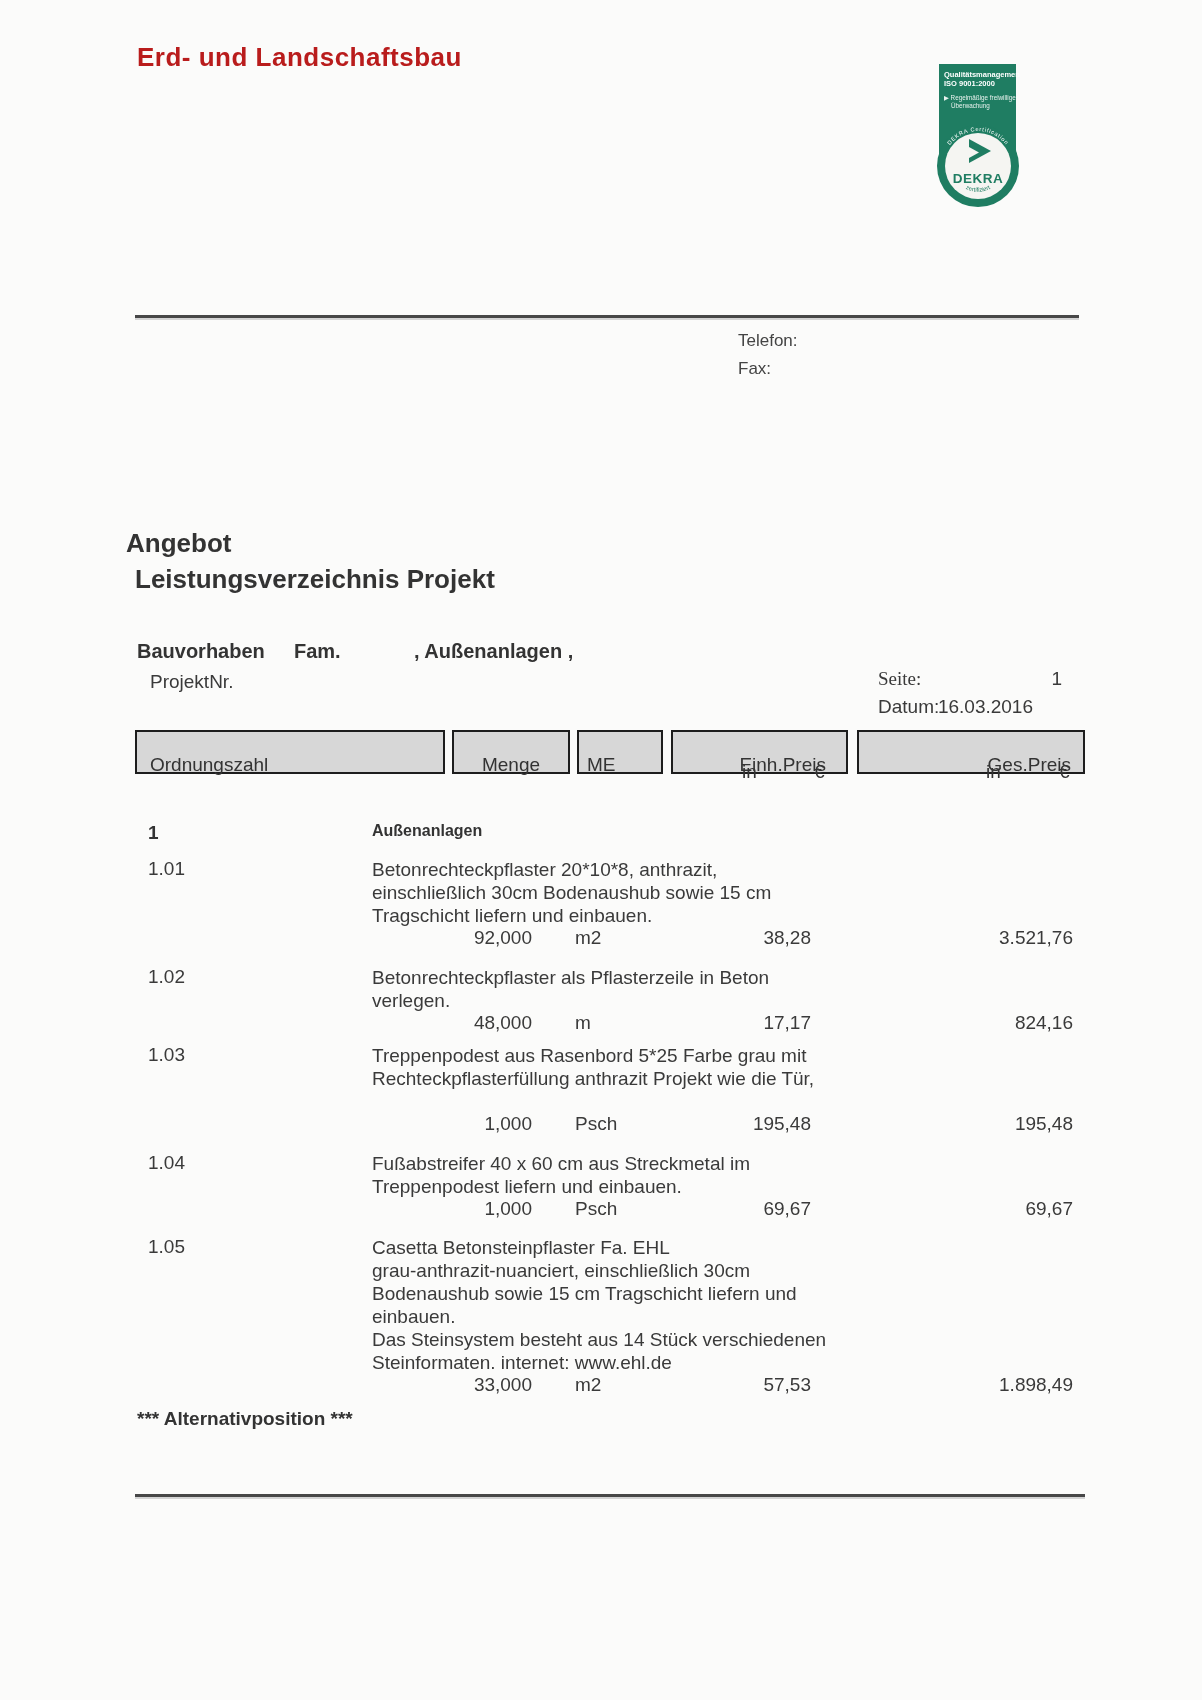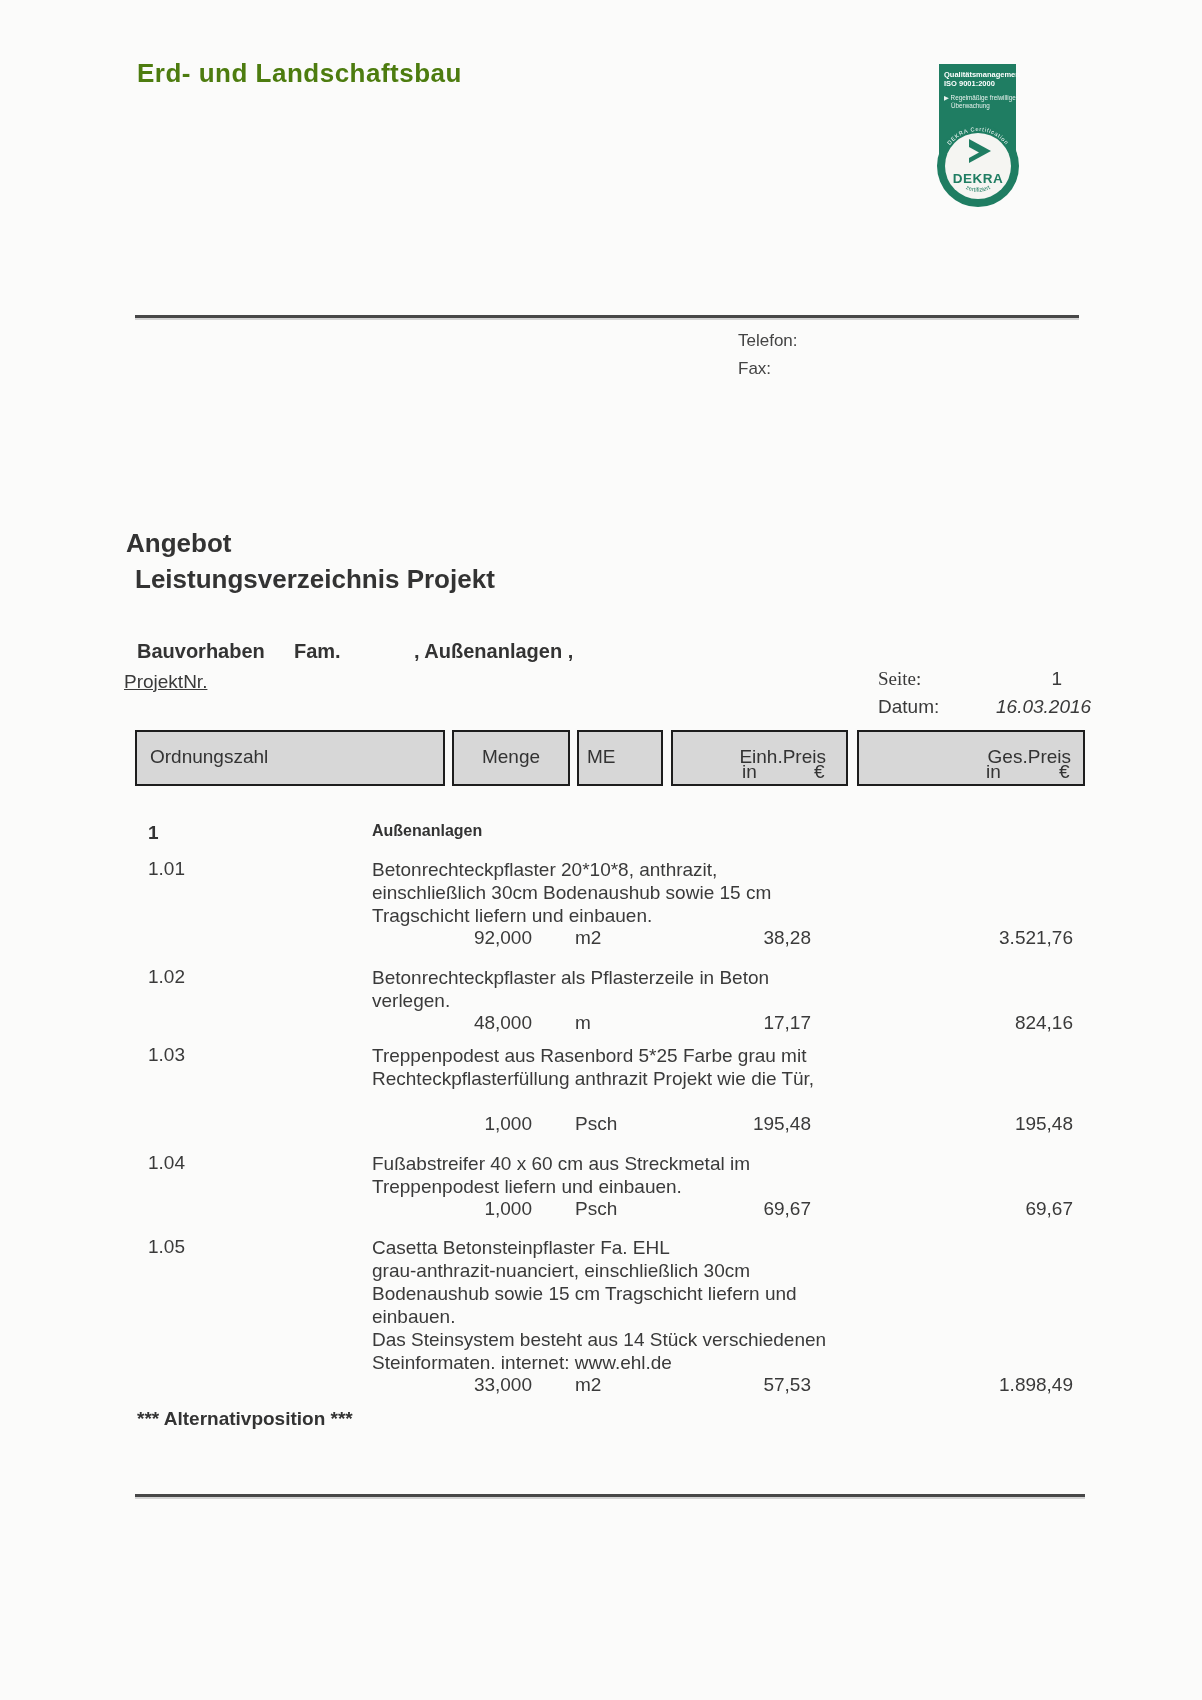--- a/index.html
+++ b/index.html
@@ -2,45 +2,45 @@
 <html><head>
 <meta charset="utf-8">
 <style>
   html,body { margin:0; padding:0; background:#9a9a9a; }
   .page {
     position:relative; width:1202px; height:1700px; margin:0 auto;
     background:#fbfbfa; overflow:hidden;
     font-family:"Liberation Sans", sans-serif; color:#3a3a3a;
   }
   .abs { position:absolute; }
-  .company { left:137px; top:58px; font-size:26px; font-weight:bold; color:#4d7c0f; letter-spacing:.5px; }
+  .company { left:137px; top:42px; font-size:26px; font-weight:bold; color:#b91c1c; letter-spacing:.5px; }
   .rule { background:#474747; height:3px; box-shadow:0 2px 0 rgba(140,140,140,.35); }
   .rule-top { left:135px; top:315px; width:944px; }
   .rule-bottom { left:135px; top:1494px; width:950px; }
   .small-lbl { font-size:17px; color:#444; }
   .telefon { left:738px; top:331px; }
   .fax { left:738px; top:359px; }
   .title1 { left:126px; top:528px; font-size:26px; font-weight:bold; color:#333; }
   .title2 { left:135px; top:564px; font-size:26px; font-weight:bold; color:#333; }
   .bv { top:640px; font-size:20px; font-weight:bold; color:#333; }
   .bv-label { left:137px; }
   .bv-name { left:294px; }
   .bv-suffix { left:414px; }
   .body-txt { font-size:19px; color:#3a3a3a; }
-  .projektnr { left:124px; top:671px;text-decoration:underline; }
+  .projektnr { left:150px; top:671px; }
   .seite-lbl { left:878px; top:668px;font-family:Liberation Serif, serif; }
   .seite-val { left:1000px; top:668px; width:62px; text-align:right; }
   .datum-lbl { left:878px; top:696px; }
-  .datum-val { left:996px; top:696px; width:125px; text-align:left;font-style:italic; }
+  .datum-val { left:908px; top:696px; width:125px; text-align:right; }
 
   
   .hbox {
-    position:absolute; top:730px; height:56px;
+    position:absolute; top:730px; height:44px;
     background:#d7d7d7; border:2px solid #1d1d1d;
-    font-size:19px; color:#333; box-sizing:border-box; padding-top:14px;
+    font-size:19px; color:#333; box-sizing:border-box; padding-top:22px;
   }
   .hb1 { left:135px; width:310px; }
   .hb2 { left:452px; width:118px; text-align:center; }
   .hb3 { left:577px; width:86px; }
   .hb4 { left:671px; width:177px; }
   .hb5 { left:857px; width:228px; }
   .hb1 .cell-line { padding-left:13px; }
   .hb3 .cell-line { padding-left:8px; }
   .hb4 .cell-line { text-align:right; padding-right:20px; }
   .hb5 .cell-line { text-align:right; padding-right:12px; }

